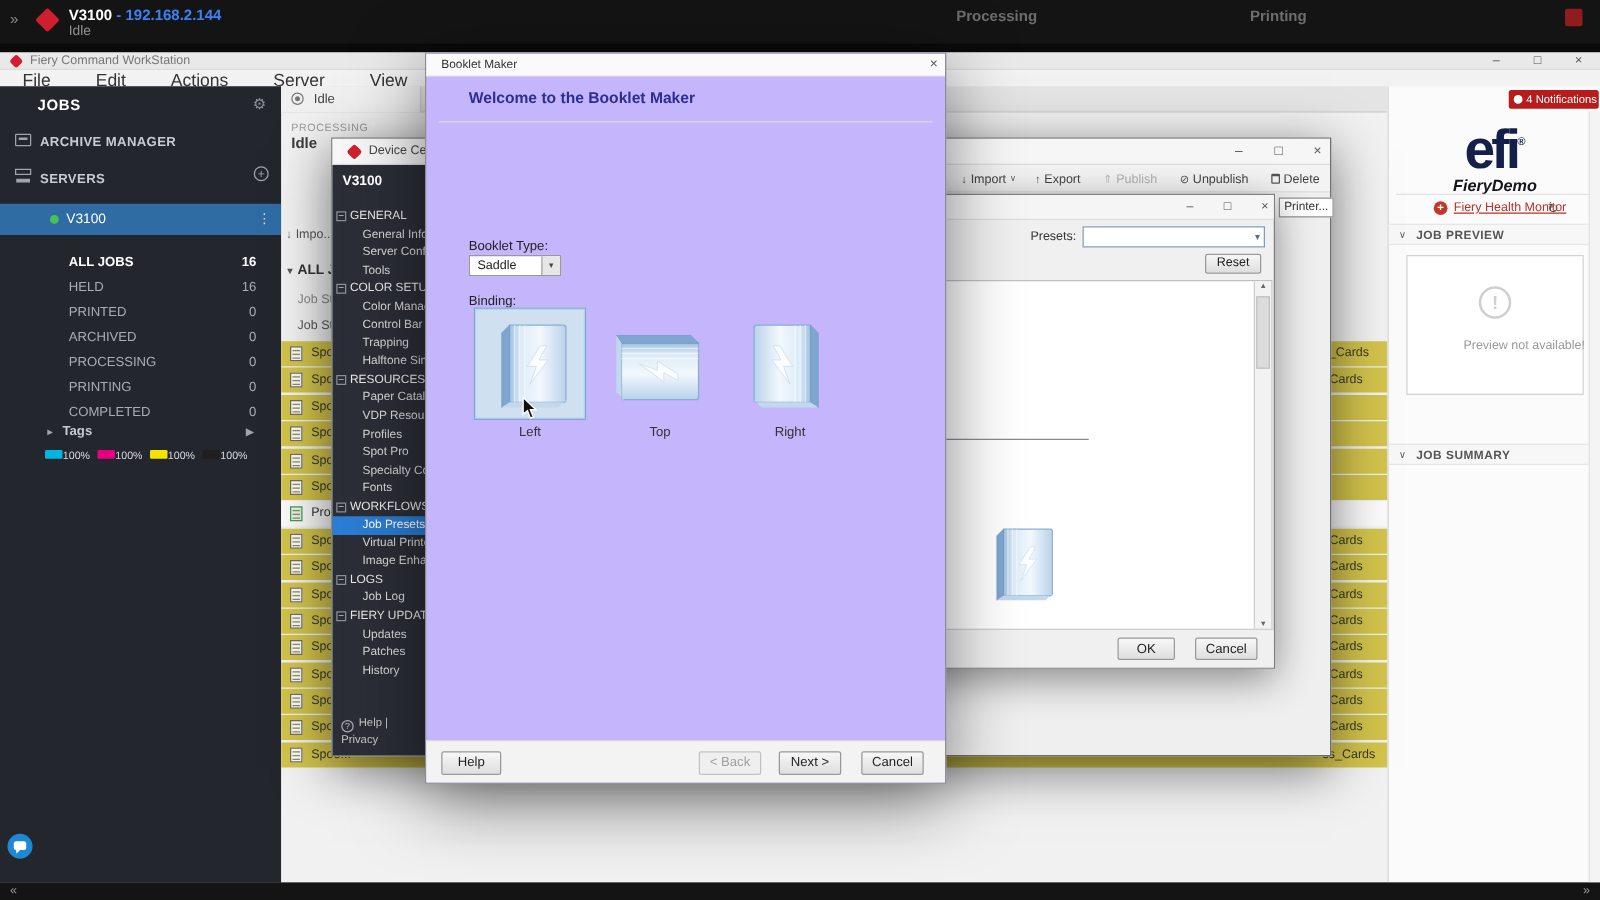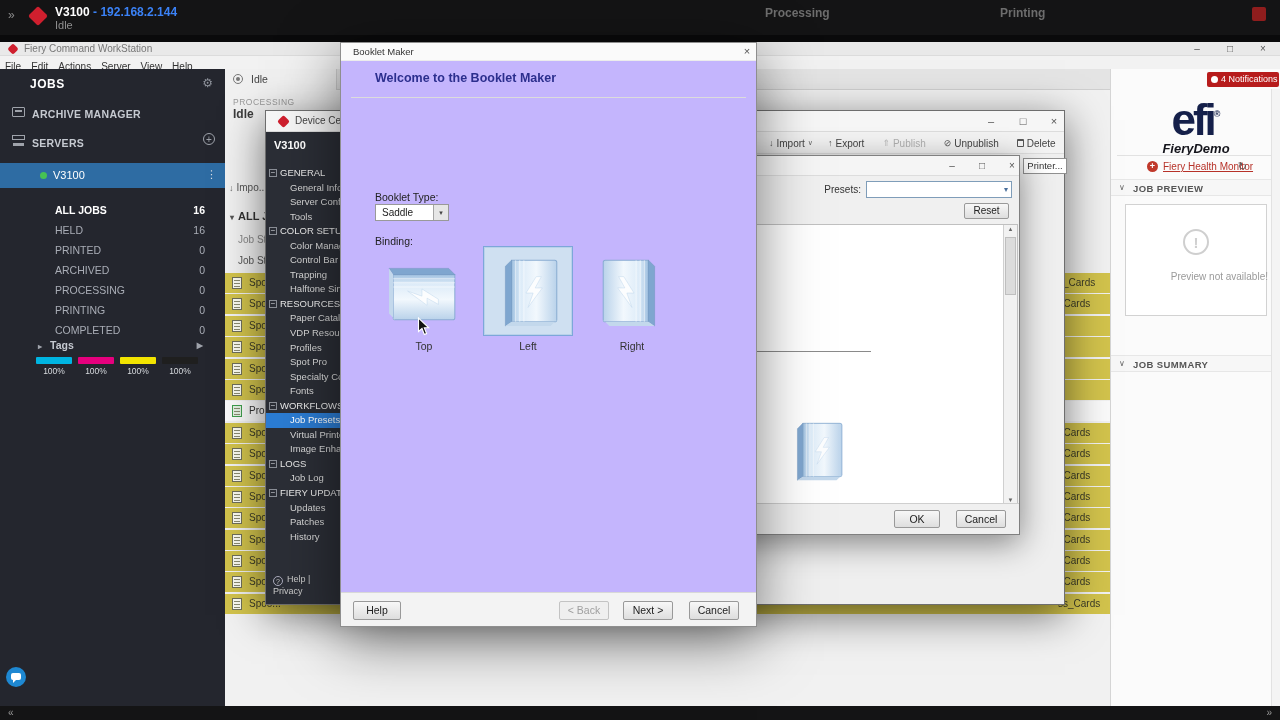--- a/index.html
+++ b/index.html
@@ -21,21 +21,21 @@
   #sys-proc{left:765px}#sys-print{left:1000px}
   #sys-alert{position:absolute;left:1252px;top:7px;width:14px;height:14px;background:#8f1d1d;border-radius:2px}
 
   
   #mainwin{position:absolute;left:0;top:42px;width:1280px;height:664px;background:#f1f1f1;z-index:1}
   #titlebar{position:absolute;left:0;top:0;width:1280px;height:14px;background:#e9e9e9;border-bottom:1px solid #dcdcdc}
   #title-icon{left:9px;top:3px;width:8px;height:8px}
   #win-title{position:absolute;left:24px;top:1px;font-size:10px;color:#777}
   #titlebar .win-btn{font-size:10px;height:14px;line-height:13px}
   #menubar{position:absolute;left:0;top:14px;width:1280px;height:13px;background:#f2f2f2}
-  #menubar .menu-item{display:inline-block;padding:0 5px;font-size:10px;line-height:13px;color:#333}
+  #menubar .menu-item{display:inline-block;padding:0 18px;font-size:14px;line-height:13px;color:#333}
 
   
   #sidebar{position:absolute;left:0;top:27px;width:225px;height:637px;background:#24262e;color:#b8bcc4}
   #sb-jobs{position:absolute;left:30px;top:8px;font-size:12px;font-weight:bold;color:#fff;letter-spacing:.5px}
   #sb-gear{position:absolute;right:12px;top:7px;font-size:12px;color:#8d919a}
   .sb-row-label{font-size:10.5px;font-weight:bold;color:#c6cad1;letter-spacing:.3px}
   #sb-archive{position:absolute;left:32px;top:39px}
   .archive-ico{position:absolute;left:12px;top:38px;width:13px;height:10px;border:1px solid #9fa3ab;border-radius:1px}
   .archive-ico::before{content:"";position:absolute;left:2px;top:2px;width:7px;height:2px;background:#9fa3ab}
   #sb-servers{position:absolute;left:32px;top:68px}
@@ -46,21 +46,21 @@
   #sb-server-dot{position:absolute;left:40px;top:9px;width:7px;height:7px;border-radius:50%;background:#46c254}
   #sb-server-name{position:absolute;left:53px;top:6px;font-size:11px;color:#fff}
   #sb-server-menu{position:absolute;right:8px;top:5px;font-size:11px;color:#d9dde2}
   #sb-categories{position:absolute;left:0;top:131px;width:225px}
   .sb-cat{display:flex;justify-content:space-between;padding:0 20px 0 55px;height:20px;line-height:20px;font-size:10.5px;color:#a9adb6}
   .sb-cat.selected{color:#fff;font-weight:bold}
   #sb-tags{position:absolute;left:38px;top:270px;width:180px;height:16px;font-size:10.5px;font-weight:bold;color:#c6cad1}
   #sb-tags .tag-arrow{position:absolute;right:15px;top:2px;font-size:8px;color:#9fa3ab}
   #sb-tags .tag-exp{margin-right:8px;font-size:8px;color:#9fa3ab}
   #sb-inks{position:absolute;left:36px;top:288px;display:flex;gap:6px}
-  .ink{width:36px;display:flex;flex-direction:column;align-items:center}
+  .ink{width:36px;display:flex;flex-direction:row;align-items:center}
   .ink-bar{width:36px;height:7px;background:var(--c);border-radius:1px}
   .ink-pct{margin-top:2px;font-size:8.5px;color:#d7dade}
   #sb-assist{position:absolute;left:6px;top:598px;width:20px;height:20px;border-radius:50%;background:#1e88d2}
   #sb-assist::before{content:"";position:absolute;left:5px;top:6px;width:10px;height:7px;background:#fff;border-radius:2px}
   #sb-assist::after{content:"";position:absolute;left:7px;top:12px;border:2px solid transparent;border-top-color:#fff;border-left-color:#fff}
 
   
   #content{position:absolute;left:225px;top:27px;width:885px;height:637px;background:#f1f1f1}
   #tabstrip{position:absolute;left:0;top:0;width:885px;height:21px;background:#e4e4e4;border-bottom:1px solid #cfcfcf}
   #tab-idle{position:absolute;left:0;top:0;width:112px;height:21px;background:#f0f0f0;border-right:1px solid #cfcfcf}
@@ -588,43 +588,43 @@
   <div id="bm-heading" data-name="welcome-heading">Welcome to the Booklet Maker</div>
   <div id="bm-hr" data-name="divider"></div>
   <span id="bm-type-label" data-name="booklet-type-label">Booklet Type:</span>
   <div id="bm-type-dd" data-name="booklet-type-dropdown">
     <span id="bm-type-val" data-name="booklet-type-value">Saddle</span>
     <span id="bm-type-caret" data-name="chevron-down-icon">▾</span>
   </div>
   <span id="bm-binding-label" data-name="binding-label">Binding:</span>
   <div id="bind-tiles" data-name="binding-options">
 
-  <div class="bind-opt orient-top" data-name="binding-option">
+  <div class="bind-opt selected orient-left" data-name="binding-option">
         <div class="bind-tile" data-name="binding-tile">
           <svg class="bk" data-name="booklet-icon" viewBox="0 0 72 72">
             <path d="M20 6 L62 6 Q64 6 64 8 L64 64 Q64 66 62 66 L20 66 Z" fill="url(#bkg)" stroke="#8aadd2"></path>
             <path d="M20 6 L14 12 L14 70 L20 66 Z" fill="#7fa6cf" stroke="#7096bf" stroke-width="0.5"></path>
             <path d="M14 70 L20 66 L62 66 Q64 66 64 64 L58 70 Z" fill="#c3d8ec"></path>
             <path d="M24 6 L24 66 M28 6 L28 66 M32 6 L32 66" stroke="#ffffff" stroke-width="1" opacity="0.55"></path>
             <path d="M44 22 L34 38 L41 38 L36 52 L50 33 L43 33 L49 22 Z" fill="#fff" opacity="0.85" stroke="#b9d2ea" stroke-width="0.5"></path>
           </svg>
         </div>
-        <div class="bind-label" data-name="binding-option-label">Top</div>
-      </div>
-      <div class="bind-opt selected orient-left" data-name="binding-option">
+        <div class="bind-label" data-name="binding-option-label">Left</div>
+      </div>
+      <div class="bind-opt orient-top" data-name="binding-option">
         <div class="bind-tile" data-name="binding-tile">
           <svg class="bk" data-name="booklet-icon" viewBox="0 0 72 72">
             <path d="M20 6 L62 6 Q64 6 64 8 L64 64 Q64 66 62 66 L20 66 Z" fill="url(#bkg)" stroke="#8aadd2"></path>
             <path d="M20 6 L14 12 L14 70 L20 66 Z" fill="#7fa6cf" stroke="#7096bf" stroke-width="0.5"></path>
             <path d="M14 70 L20 66 L62 66 Q64 66 64 64 L58 70 Z" fill="#c3d8ec"></path>
             <path d="M24 6 L24 66 M28 6 L28 66 M32 6 L32 66" stroke="#ffffff" stroke-width="1" opacity="0.55"></path>
             <path d="M44 22 L34 38 L41 38 L36 52 L50 33 L43 33 L49 22 Z" fill="#fff" opacity="0.85" stroke="#b9d2ea" stroke-width="0.5"></path>
           </svg>
         </div>
-        <div class="bind-label" data-name="binding-option-label">Left</div>
+        <div class="bind-label" data-name="binding-option-label">Top</div>
       </div>
       <div class="bind-opt orient-right" data-name="binding-option">
         <div class="bind-tile" data-name="binding-tile">
           <svg class="bk" data-name="booklet-icon" viewBox="0 0 72 72">
             <path d="M20 6 L62 6 Q64 6 64 8 L64 64 Q64 66 62 66 L20 66 Z" fill="url(#bkg)" stroke="#8aadd2"></path>
             <path d="M20 6 L14 12 L14 70 L20 66 Z" fill="#7fa6cf" stroke="#7096bf" stroke-width="0.5"></path>
             <path d="M14 70 L20 66 L62 66 Q64 66 64 64 L58 70 Z" fill="#c3d8ec"></path>
             <path d="M24 6 L24 66 M28 6 L28 66 M32 6 L32 66" stroke="#ffffff" stroke-width="1" opacity="0.55"></path>
             <path d="M44 22 L34 38 L41 38 L36 52 L50 33 L43 33 L49 22 Z" fill="#fff" opacity="0.85" stroke="#b9d2ea" stroke-width="0.5"></path>
           </svg>

